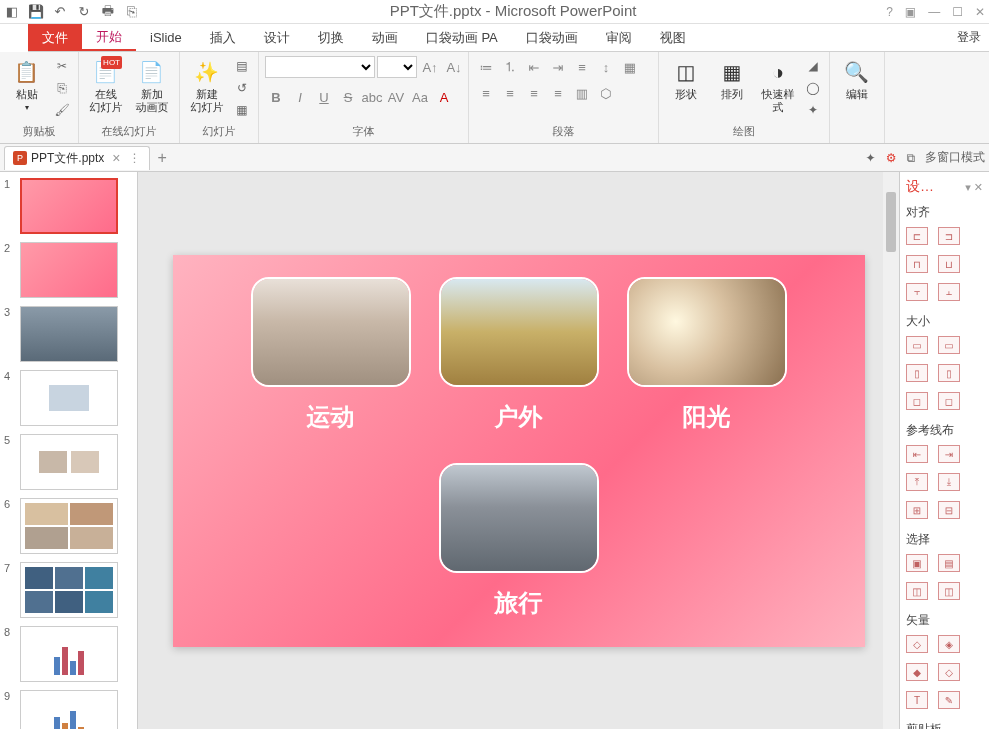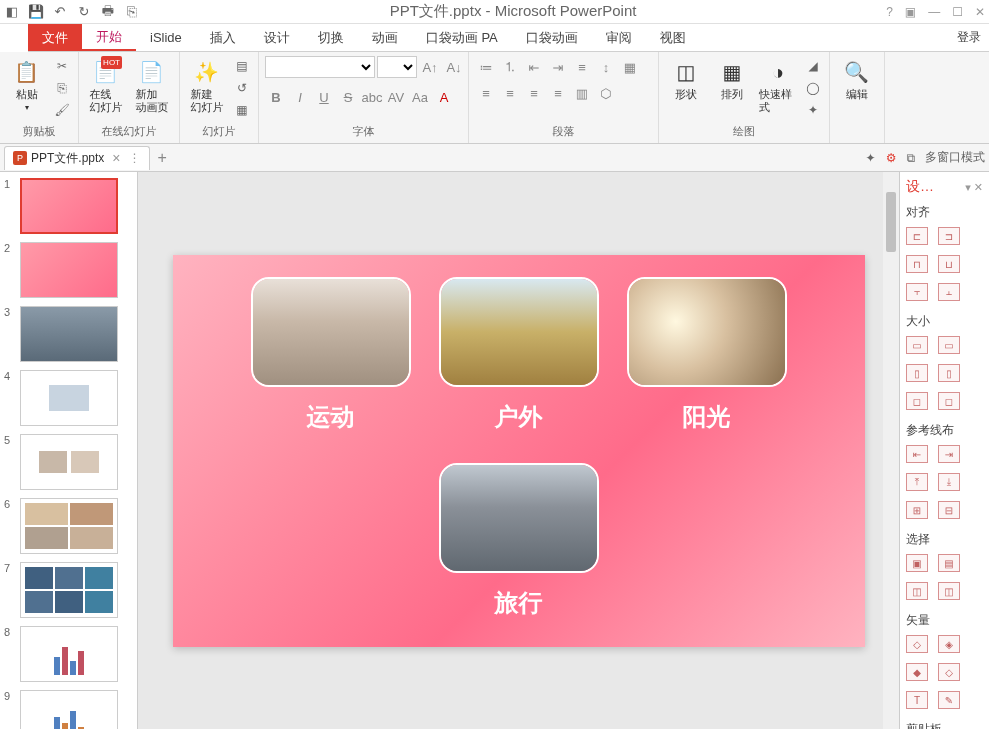--- a/index.html
+++ b/index.html
@@ -19,21 +19,21 @@
     .tab.active { color: #be185d; border-bottom: 2px solid #e03c31; }
     .login { margin-left: auto; padding: 0 8px; color: #444; display: flex; align-items: center; }
     
     
     .ribbon { height: 92px; background: #f5f5f5; display: flex; border-bottom: 1px solid #ccc; }
     .group { border-right: 1px solid #ddd; padding: 4px 6px; display: flex; flex-direction: column; }
     .group-body { flex: 1; display: flex; gap: 4px; align-items: flex-start; }
     .group-label { text-align: center; font-size: 11px; color: #666; padding-top: 2px; }
     .big-btn { display: flex; flex-direction: column; align-items: center; width: 42px; gap: 2px; padding: 2px; }
     .big-btn .icon { width: 28px; height: 28px; display: flex; align-items: center; justify-content: center; font-size: 20px; }
-    .big-btn .lbl { font-size: 11px; line-height: 1.2; }
+    .big-btn .lbl { font-size: 11px; text-align: center; line-height: 1.2; }
     .small-btns { display: flex; flex-direction: column; gap: 2px; }
     .small-btn { width: 20px; height: 20px; display: flex; align-items: center; justify-content: center; font-size: 12px; color: #666; }
     .font-row { display: flex; gap: 2px; align-items: center; margin-bottom: 4px; }
     .font-sel { border: 1px solid #ccc; background: #fff; height: 22px; font-size: 11px; padding: 0 4px; }
     .fmt-btn { width: 22px; height: 22px; display: flex; align-items: center; justify-content: center; font-size: 13px; color: #888; }
     .para-row { display: flex; gap: 2px; }
     .hot-badge { background: #e03c31; color: #fff; font-size: 8px; padding: 2px 2px; border-radius: 2px; position: absolute; top: -2px; right: -2px; }
     
     
     .doc-tabs { height: 28px; background: #f5f5f5; border-bottom: 1px solid #ccc; display: flex; align-items: center; padding: 0 4px; }

